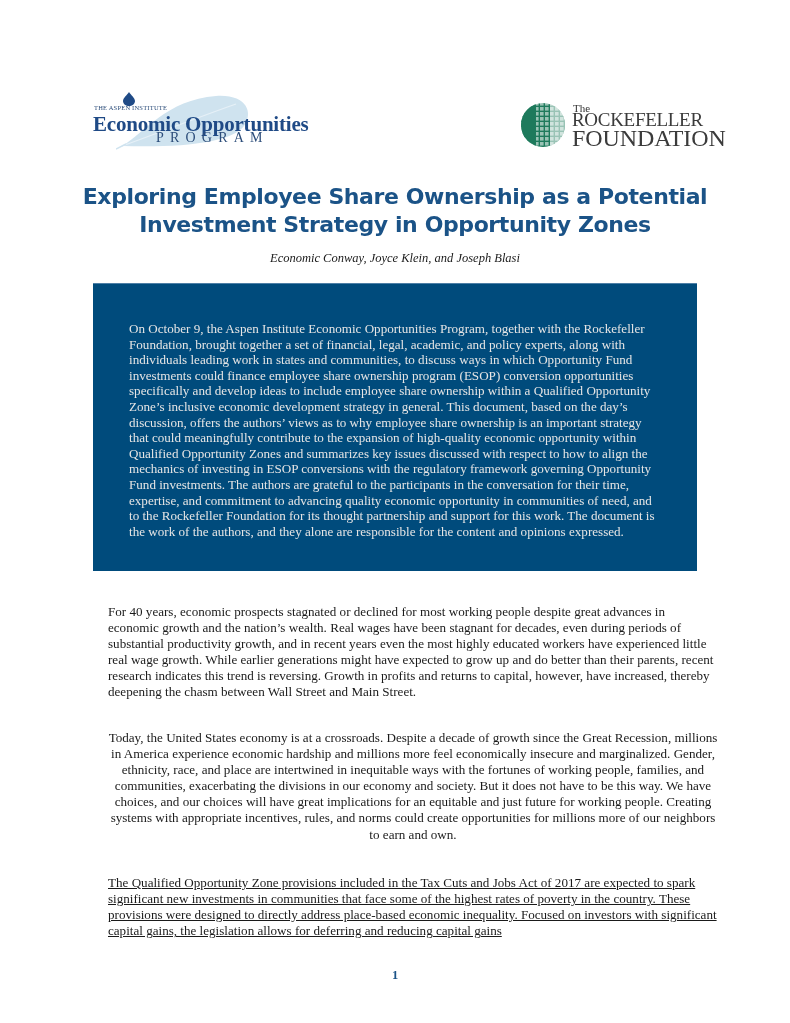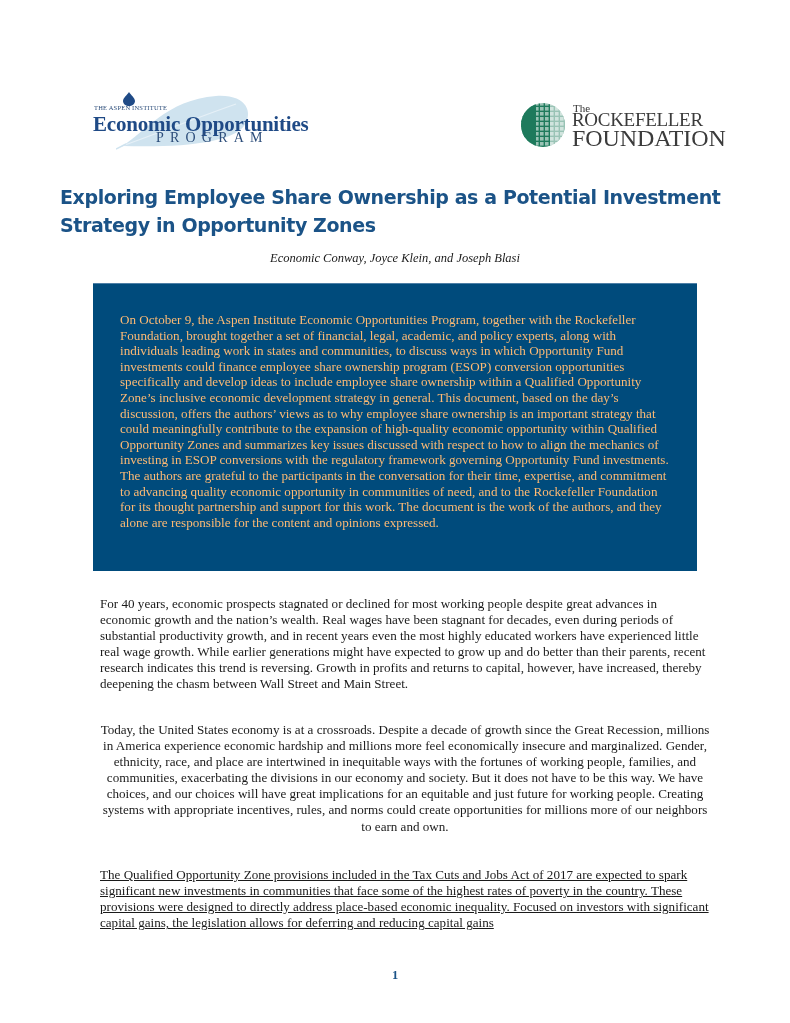--- a/index.html
+++ b/index.html
@@ -10,27 +10,27 @@
   .aspen-small { position: absolute; left: 6px; top: 18px; font-size: 6.5px; letter-spacing: 0.2px; color: #2c4d7a; font-family: "Liberation Serif", serif; white-space: nowrap; }
   .aspen-name { position: absolute; left: 5px; top: 26px; font-size: 21px; font-weight: bold; color: #1f4a86; font-family: "Liberation Serif", serif; white-space: nowrap; letter-spacing: -0.2px; }
   .aspen-program { position: absolute; left: 68px; top: 44px; font-size: 14px; letter-spacing: 6.2px; color: #2c4d7a; font-family: "Liberation Serif", serif; white-space: nowrap; }
 
   .rock-logo { position: absolute; left: 518px; top: 100px; width: 190px; height: 52px; }
   .rock-globe { position: absolute; left: 2px; top: 2px; width: 46px; height: 46px; }
   .rock-the { position: absolute; left: 55px; top: 2px; font-size: 11px; color: #333; font-family: "Liberation Serif", serif; }
   .rock-line1 { position: absolute; left: 54px; top: 10px; font-size: 19px; color: #3b3b3b; font-family: "Liberation Serif", serif; white-space: nowrap; letter-spacing: -0.3px; line-height: 20px; text-align: center; }
   .rock-line2 { position: absolute; left: 54px; top: 28px; font-size: 24px; color: #3b3b3b; font-family: "Liberation Serif", serif; white-space: nowrap; letter-spacing: -0.1px; line-height: 20px; }
 
-  .title { position: absolute; left: 60px; width: 670px; top: 183px; color: #1b5387; font-family: "DejaVu Sans", "Liberation Sans", sans-serif; font-weight: bold; font-size: 19px; line-height: 28px; letter-spacing: -0.4px; }
+  .title { position: absolute; left: 60px; width: 670px; top: 183px; text-align: center; color: #1b5387; font-family: "DejaVu Sans", "Liberation Sans", sans-serif; font-weight: bold; font-size: 22px; line-height: 28px; letter-spacing: -0.4px; }
   .authors { position: absolute; left: 60px; width: 670px; top: 251px; text-align: center; font-style: italic; font-size: 12.5px; color: #1a1a1a; }
 
   .abstract-box { position: absolute; left: 93px; top: 283px; width: 604px; height: 288px; background: #004b7c; box-sizing: border-box; padding: 24px 20px 0 23px; border-top: 1px solid #4d7fa6; }
-  .abstract-text { color: #fdba74; font-size: 13.1px; line-height: 15.6px; margin: 4px; }
+  .abstract-text { color: #e5e5e5; font-size: 13.1px; line-height: 15.6px; margin: 13px; }
 
-  .body-text { position: absolute; left: 92px; width: 610px; font-size: 13.1px; line-height: 16.1px; color: #1a1a1a; margin: 8px; }
+  .body-text { position: absolute; left: 92px; width: 610px; font-size: 13.1px; line-height: 16.1px; color: #1a1a1a; margin: 16px; }
   .p1 { top: 588px; }
   .p2 { top: 714px; text-align: center; }
   .p3 { top: 859px; text-decoration: underline; }
 
   .page-number { position: absolute; left: 0; width: 790px; top: 968px; text-align: center; color: #1b5387; font-size: 12.5px; font-weight: bold; }
 </style>
 </head>
 <body>
 
 <div class="aspen-logo">

